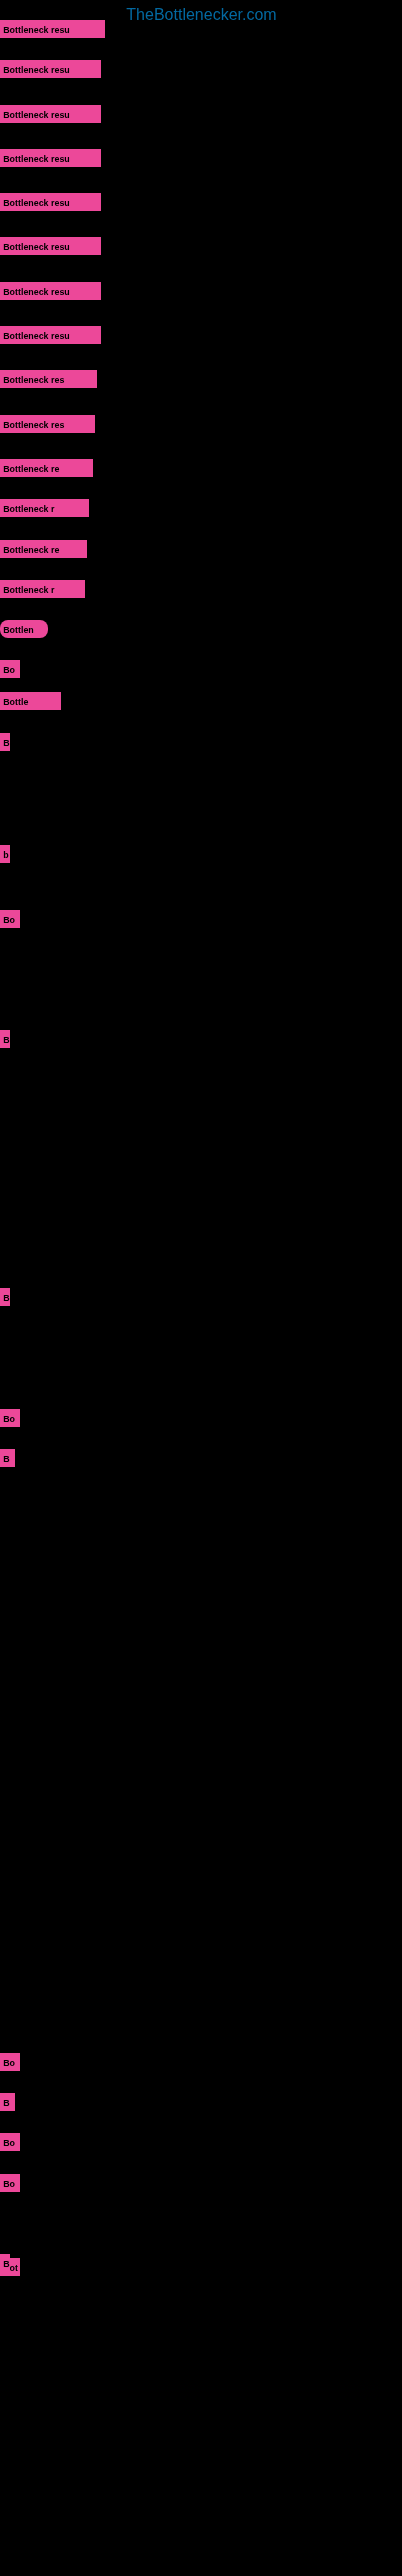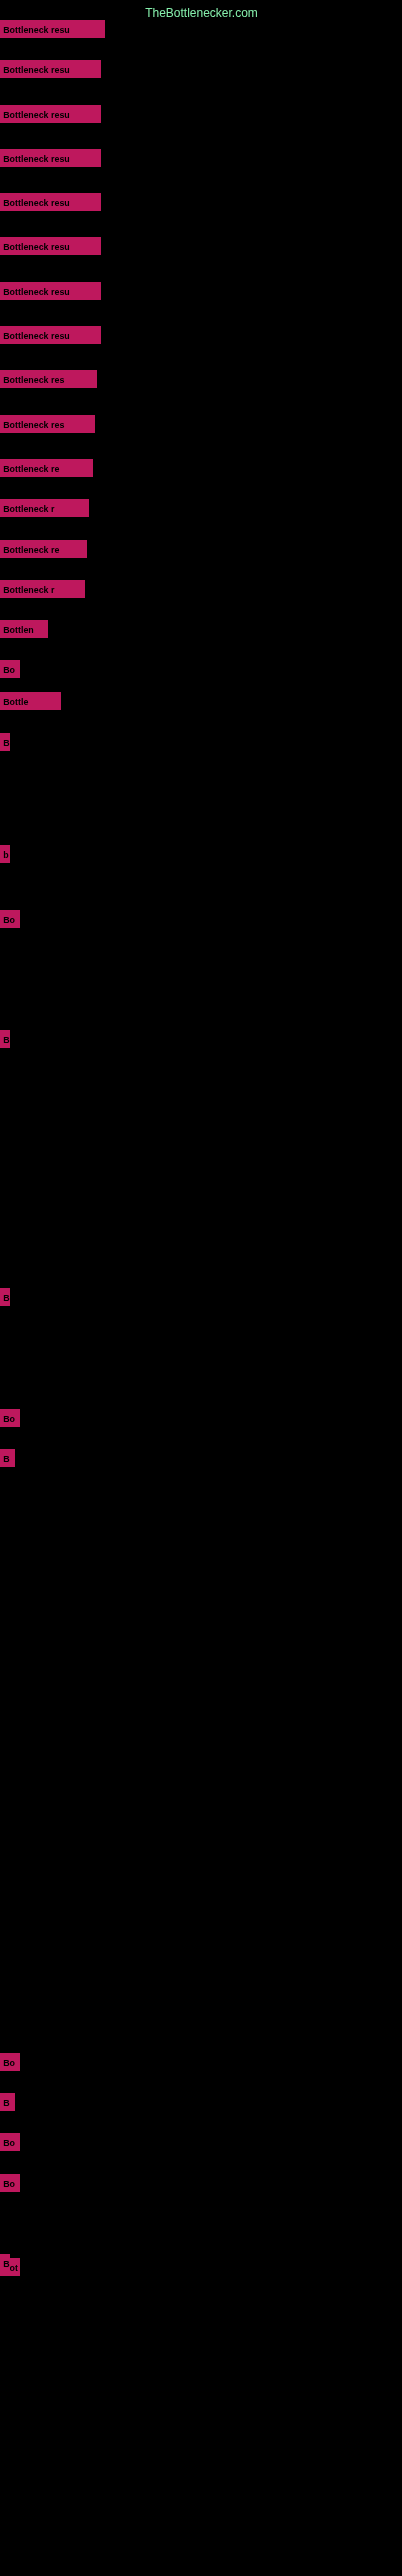--- a/index.html
+++ b/index.html
@@ -11,33 +11,33 @@
     body {
       background-color: #000000;
       width: 403px;
       min-height: 2576px;
       font-family: Arial, sans-serif;
       position: relative;
     }
 
     .site-title {
       text-align: center;
-      color: #86efac;
-      font-size: 12px;
+      color: #0369a1;
+      font-size: 16px;
       padding: 6.4px 0;
       position: absolute;
       top: 0;
       left: 0;
       right: 0;
     }
 
     .bottleneck-item {
       position: absolute;
       left: 0;
-      background-color: #be185d;
+      background-color: #ec4899;
       color: #000000;
       font-size: 8.9px;
       font-weight: bold;
       padding: 1.6px 3.2px;
       white-space: nowrap;
       overflow: hidden;
     }
   </style>
 </head>
 <body>
@@ -52,21 +52,21 @@
     <div class="bottleneck-item" style="top: 193px; width: 101px; height: 17.7px; line-height: 17.7px;">Bottleneck resu</div>
     <div class="bottleneck-item" style="top: 237px; width: 101px; height: 17.7px; line-height: 17.7px;">Bottleneck resu</div>
     <div class="bottleneck-item" style="top: 282px; width: 101px; height: 17.7px; line-height: 17.7px;">Bottleneck resu</div>
     <div class="bottleneck-item" style="top: 326px; width: 101px; height: 17.7px; line-height: 17.7px;">Bottleneck resu</div>
     <div class="bottleneck-item" style="top: 370px; width: 97px; height: 17.7px; line-height: 17.7px;">Bottleneck res</div>
     <div class="bottleneck-item" style="top: 415px; width: 95px; height: 17.7px; line-height: 17.7px;">Bottleneck res</div>
     <div class="bottleneck-item" style="top: 459px; width: 93px; height: 17.7px; line-height: 17.7px;">Bottleneck re</div>
     <div class="bottleneck-item" style="top: 499px; width: 89px; height: 17.7px; line-height: 17.7px;">Bottleneck r</div>
     <div class="bottleneck-item" style="top: 540px; width: 87px; height: 17.7px; line-height: 17.7px;">Bottleneck re</div>
     <div class="bottleneck-item" style="top: 580px; width: 85px; height: 17.7px; line-height: 17.7px;">Bottleneck r</div>
-    <div class="bottleneck-item" style="top: 620px; width: 48px; height: 17.7px; line-height: 17.7px;">Bottlen</div>
+    <div class="bottleneck-item" style="top: 620px; width: 48px; height: 17.7px; line-height: 17.7px; border-radius: 8px;">Bottlen</div>
     <div class="bottleneck-item" style="top: 660px; width: 20px; height: 17.7px; line-height: 17.7px;">Bo</div>
     <div class="bottleneck-item" style="top: 692px; width: 61px; height: 17.7px; line-height: 17.7px;">Bottle</div>
     <div class="bottleneck-item" style="top: 733px; width: 9.7px; height: 17.7px; line-height: 17.7px;">B</div>
     <div class="bottleneck-item" style="top: 845px; width: 9.7px; height: 17.7px; line-height: 17.7px;">b</div>
     <div class="bottleneck-item" style="top: 910px; width: 20px; height: 17.7px; line-height: 17.7px;">Bo</div>
     <div class="bottleneck-item" style="top: 1030px; width: 9.7px; height: 17.7px; line-height: 17.7px;">B</div>
     <div class="bottleneck-item" style="top: 1288px; width: 9.7px; height: 17.7px; line-height: 17.7px;">B</div>
     <div class="bottleneck-item" style="top: 1409px; width: 20px; height: 17.7px; line-height: 17.7px;">Bo</div>
     <div class="bottleneck-item" style="top: 1449px; width: 14.5px; height: 17.7px; line-height: 17.7px;">B</div>
     <div class="bottleneck-item" style="top: 2053px; width: 20px; height: 17.7px; line-height: 17.7px;">Bo</div>

